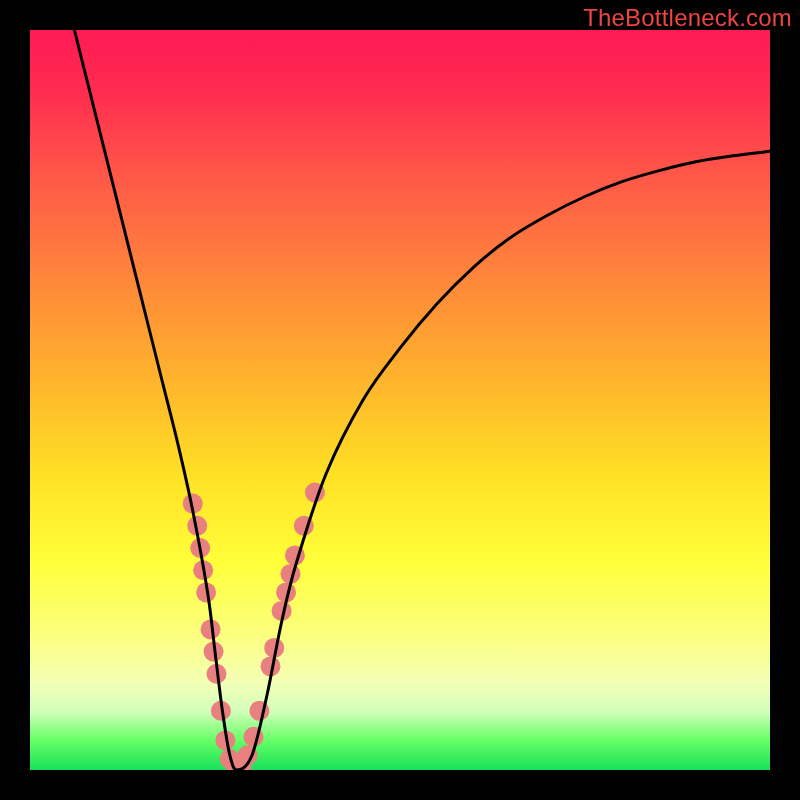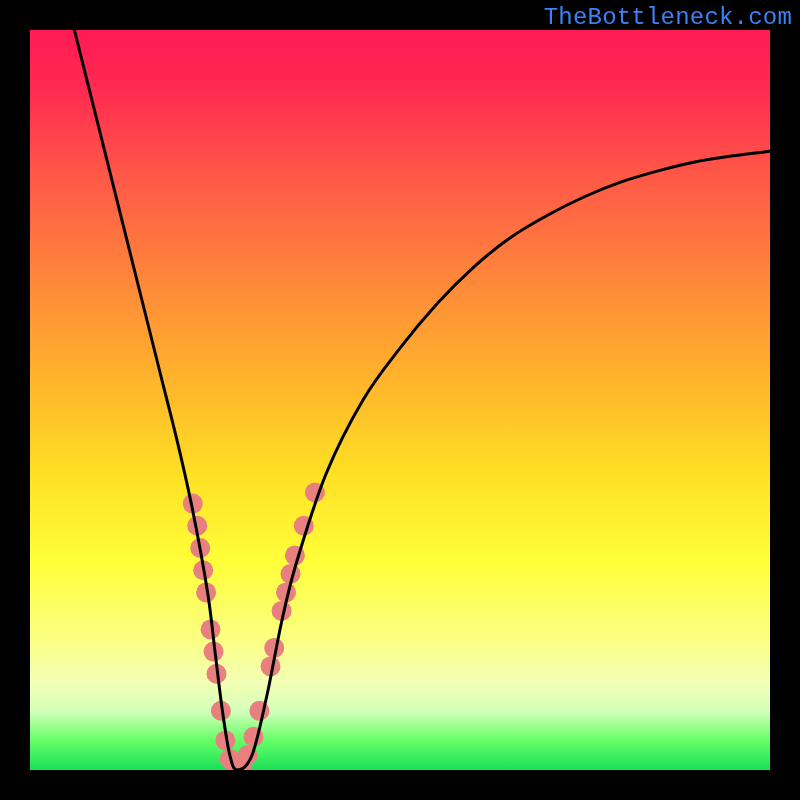--- a/index.html
+++ b/index.html
@@ -37,26 +37,25 @@
       #fbff80 82%,
       #f4ffb4 88%,
       #d4ffbb 92%,
       #66ff66 96%,
       #18e05a 100%);
   }
   .watermark {
     position: absolute;
     top: 4px;
     right: 8px;
-    color: #3b82f6;
+    color: #ef4444;
     font-size: 24px;
     font-weight: 500;
     letter-spacing: 0.2px;
     user-select: none;
-    font-family: Liberation Mono, monospace;
   }
   svg.curve {
     position: absolute;
     left: 0;
     top: 0;
     width: 740px;
     height: 740px;
     overflay: visible;
   }
 </style>

